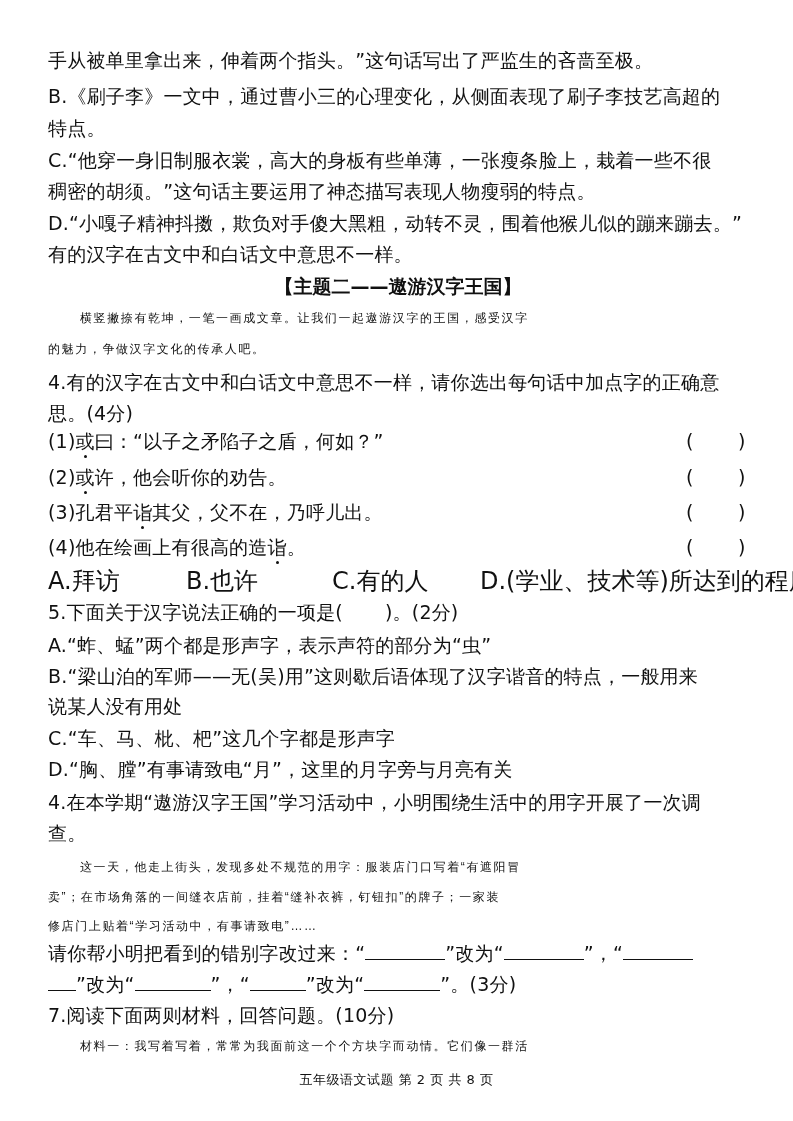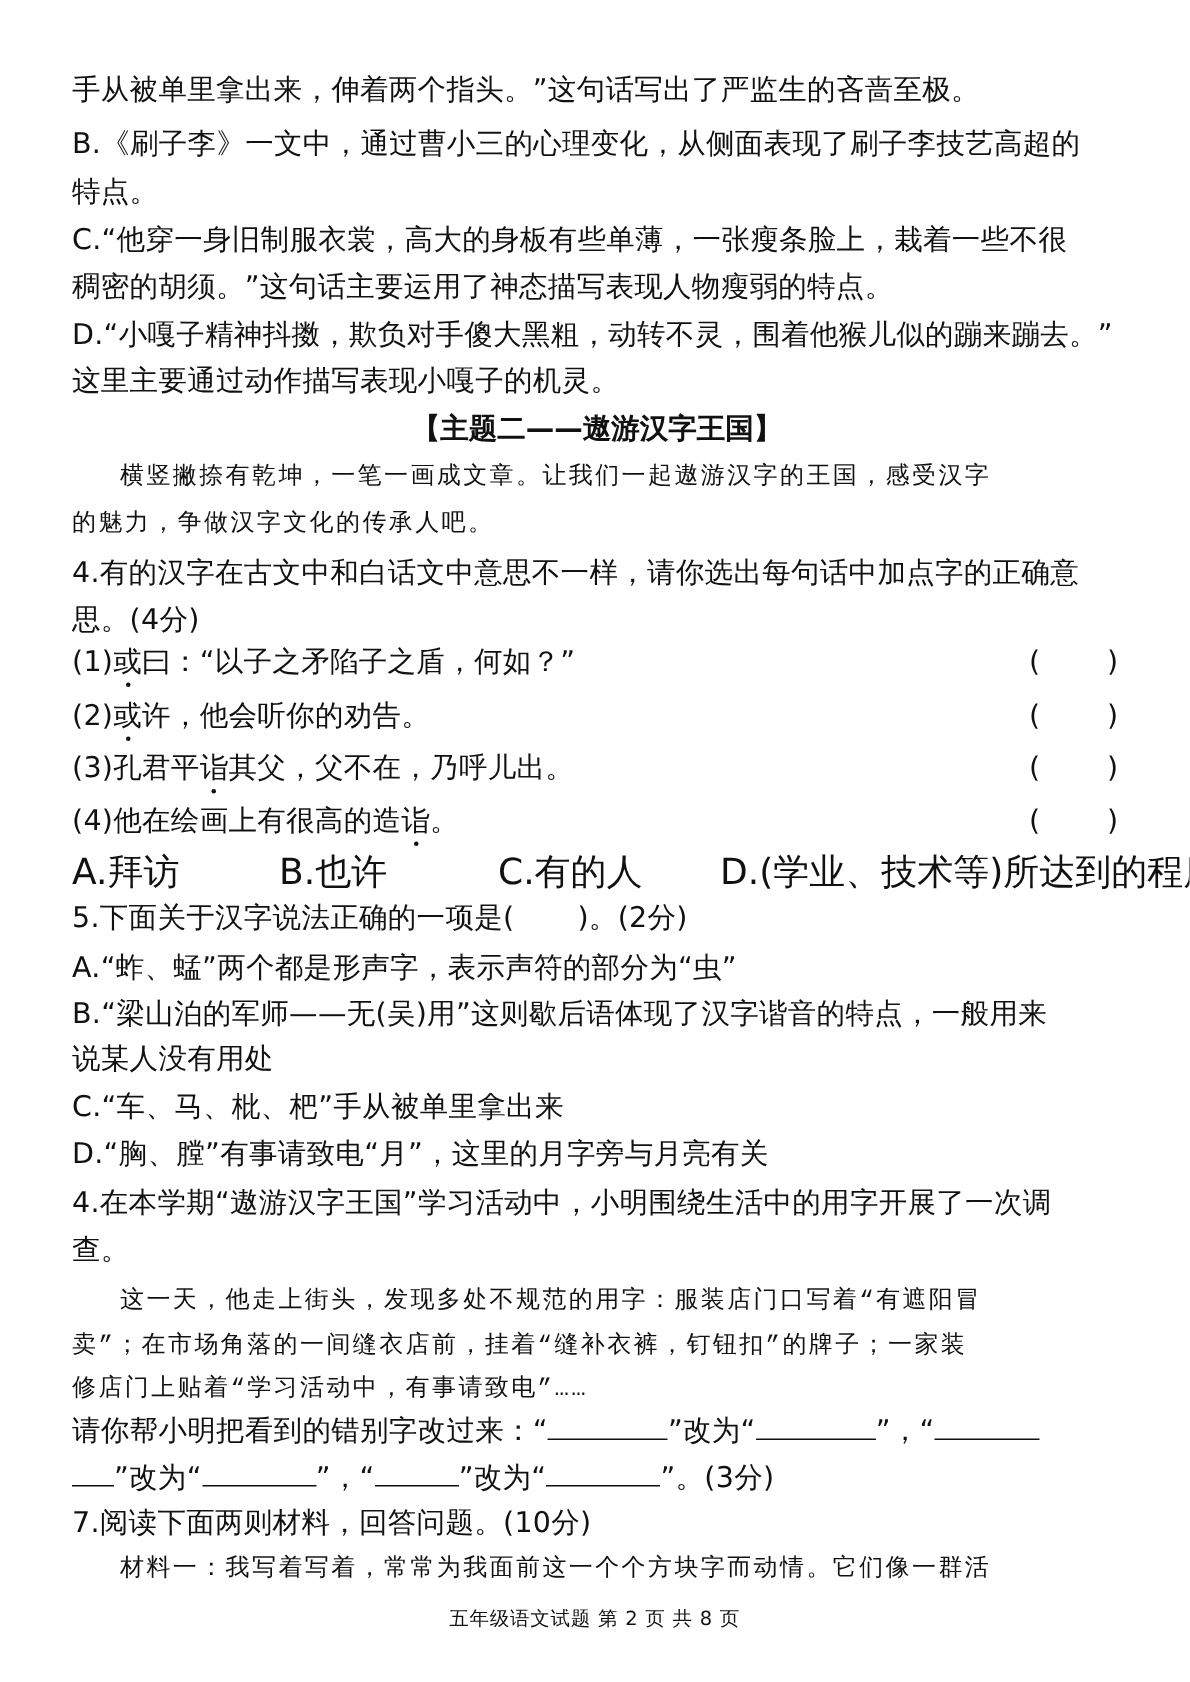--- a/index.html
+++ b/index.html
@@ -24,22 +24,22 @@
     .line {
       position: absolute;
       left: 0;
       white-space: nowrap;
       font-size: 19px;
       line-height: 24px;
       letter-spacing: 0.2px;
       text-align: right;
     }
     .serif {
-      font-family: Liberation Mono, monospace;
-      font-size: 16px;
+      font-family: Liberation Sans, sans-serif;
+      font-size: 12px;
       letter-spacing: 1.6px;
     }
     .indent { left: 32px; }
     .heading {
       position: absolute;
       left: 0;
       width: 700px;
       text-align: center;
       font-size: 19px;
       font-weight: bold;
@@ -94,21 +94,21 @@
 <body>
 
 <div class="page">
 
   <div class="line" style="top:48px">手从被单里拿出来，伸着两个指头。”这句话写出了严监生的吝啬至极。</div>
   <div class="line" style="top:84px">B.《刷子李》一文中，通过曹小三的心理变化，从侧面表现了刷子李技艺高超的</div>
   <div class="line" style="top:116px">特点。</div>
   <div class="line" style="top:148px">C.“他穿一身旧制服衣裳，高大的身板有些单薄，一张瘦条脸上，栽着一些不很</div>
   <div class="line" style="top:179px">稠密的胡须。”这句话主要运用了神态描写表现人物瘦弱的特点。</div>
   <div class="line" style="top:211px">D.“小嘎子精神抖擞，欺负对手傻大黑粗，动转不灵，围着他猴儿似的蹦来蹦去。”</div>
-  <div class="line" style="top:242px">这里主要通过动作描写表现小嘎子的机灵。</div>
+  <div class="line" style="top:242px">有的汉字在古文中和白话文中意思不一样。</div>
 
   <div class="heading" style="top:274px">【主题二——遨游汉字王国】</div>
 
   <div class="line serif indent" style="top:306px">横竖撇捺有乾坤，一笔一画成文章。让我们一起遨游汉字的王国，感受汉字</div>
   <div class="line serif" style="top:337px">的魅力，争做汉字文化的传承人吧。</div>
 
   <div class="line" style="top:370px">4.有的汉字在古文中和白话文中意思不一样，请你选出每句话中加点字的正确意</div>
   <div class="line" style="top:401px">思。(4分)</div>
 
   <div class="line" style="top:429px">
@@ -139,21 +139,21 @@
   <span class="opt" style="top:569px; left:138px">B.也许</span>
   <span class="opt" style="top:569px; left:284px">C.有的人</span>
   <span class="opt" style="top:569px; left:432px">D.(学业、技术等)所达到的程度</span>
 
   <div class="line" style="top:600px">
     <span>5.下面关于汉字说法正确的一项是(</span><span style="display:inline-block;width:42px"></span><span>)。(2分)</span>
   </div>
   <div class="line" style="top:633px">A.“蚱、蜢”两个都是形声字，表示声符的部分为“虫”</div>
   <div class="line" style="top:664px">B.“梁山泊的军师——无(吴)用”这则歇后语体现了汉字谐音的特点，一般用来</div>
   <div class="line" style="top:694px">说某人没有用处</div>
-  <div class="line" style="top:726px">C.“车、马、枇、杷”手从被单里拿出来</div>
+  <div class="line" style="top:726px">C.“车、马、枇、杷”这几个字都是形声字</div>
   <div class="line" style="top:757px">D.“胸、膛”有事请致电“月”，这里的月字旁与月亮有关</div>
 
   <div class="line" style="top:790px">4.在本学期“遨游汉字王国”学习活动中，小明围绕生活中的用字开展了一次调</div>
   <div class="line" style="top:821px">查。</div>
   <div class="line serif indent" style="top:855px">这一天，他走上街头，发现多处不规范的用字：服装店门口写着“有遮阳冒</div>
   <div class="line serif" style="top:885px">卖”；在市场角落的一间缝衣店前，挂着“缝补衣裤，钉钮扣”的牌子；一家装</div>
   <div class="line serif" style="top:914px">修店门上贴着“学习活动中，有事请致电”……</div>
 
   <div class="line" style="top:941px">
     <span>请你帮小明把看到的错别字改过来：“</span><span class="blank" style="width:80px"></span><span>”改为“</span><span class="blank" style="width:80px"></span><span>”，“</span><span class="blank" style="width:70px"></span>

